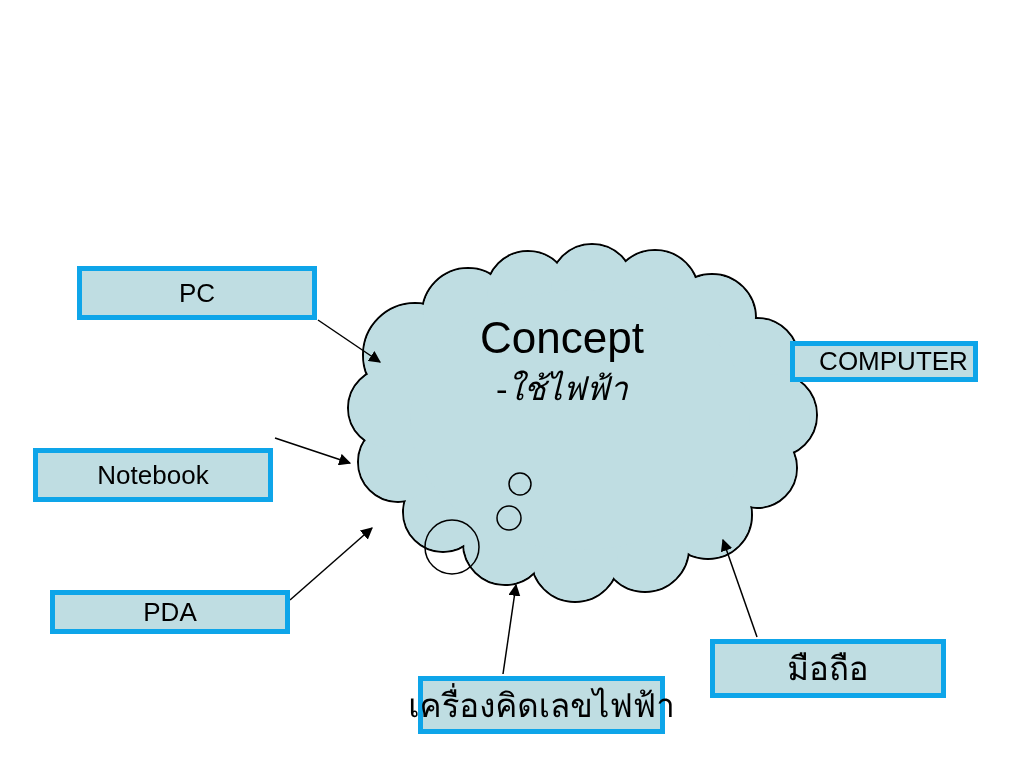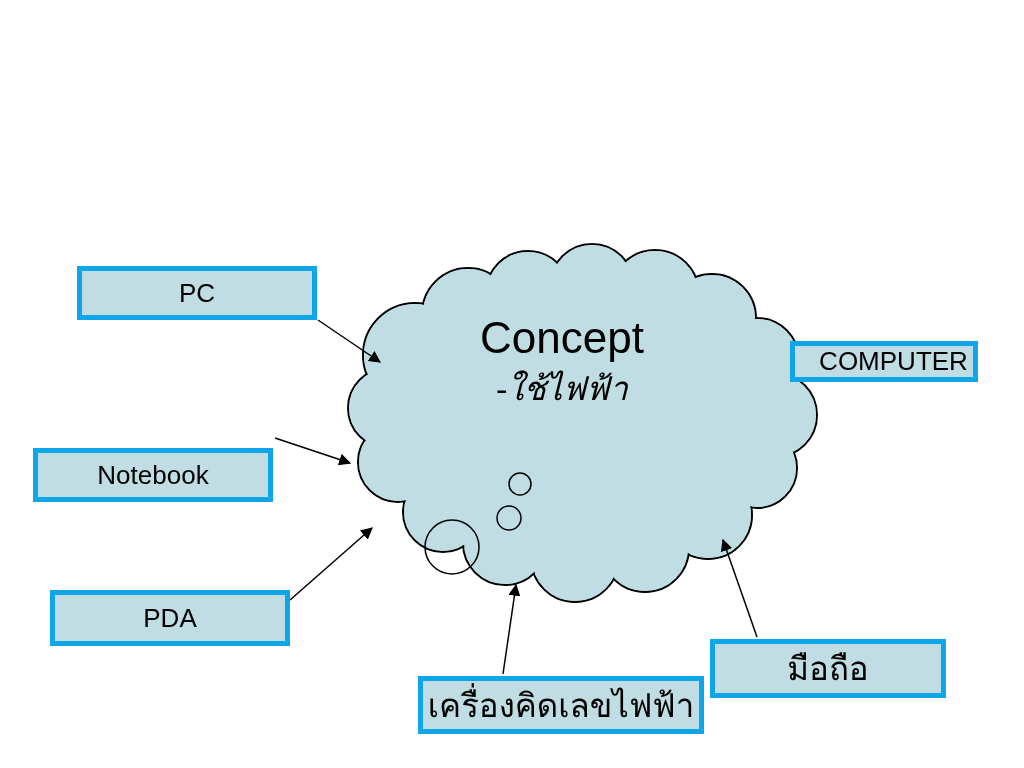--- a/index.html
+++ b/index.html
@@ -33,24 +33,24 @@
     color: #000000;
   }
   .label-box span {
     white-space: nowrap;
   }
   .en-label { font-family: "Liberation Sans", sans-serif; font-size: 26px; }
   .th-label { font-family: "Liberation Serif", serif; font-size: 33px; }
 
   #box-pc        { left: 77px;  top: 266px; width: 240px; height: 54px; }
   #box-notebook  { left: 33px;  top: 428px; width: 240px; height: 54px; margin-top: 20px; }
-  #box-pda       { left: 50px;  top: 590px; width: 240px; height: 56px; }
+  #box-pda       { left: 50px;  top: 590px; width: 240px; height: 44px; }
   #box-computer  { left: 790px; top: 341px; width: 188px; height: 41px; padding-left: 19px; }
   #box-mobile    { left: 710px; top: 639px; width: 236px; height: 59px; }
-  #box-calc      { left: 418px; top: 676px; width: 286px; height: 58px; }
+  #box-calc      { left: 418px; top: 676px; width: 247px; height: 58px; }
 
   .cloud-text {
     position: absolute;
     left: 397px;
     top: 312px;
     width: 330px;
     text-align: center;
     color: #000000;
   }
   .cloud-title {

